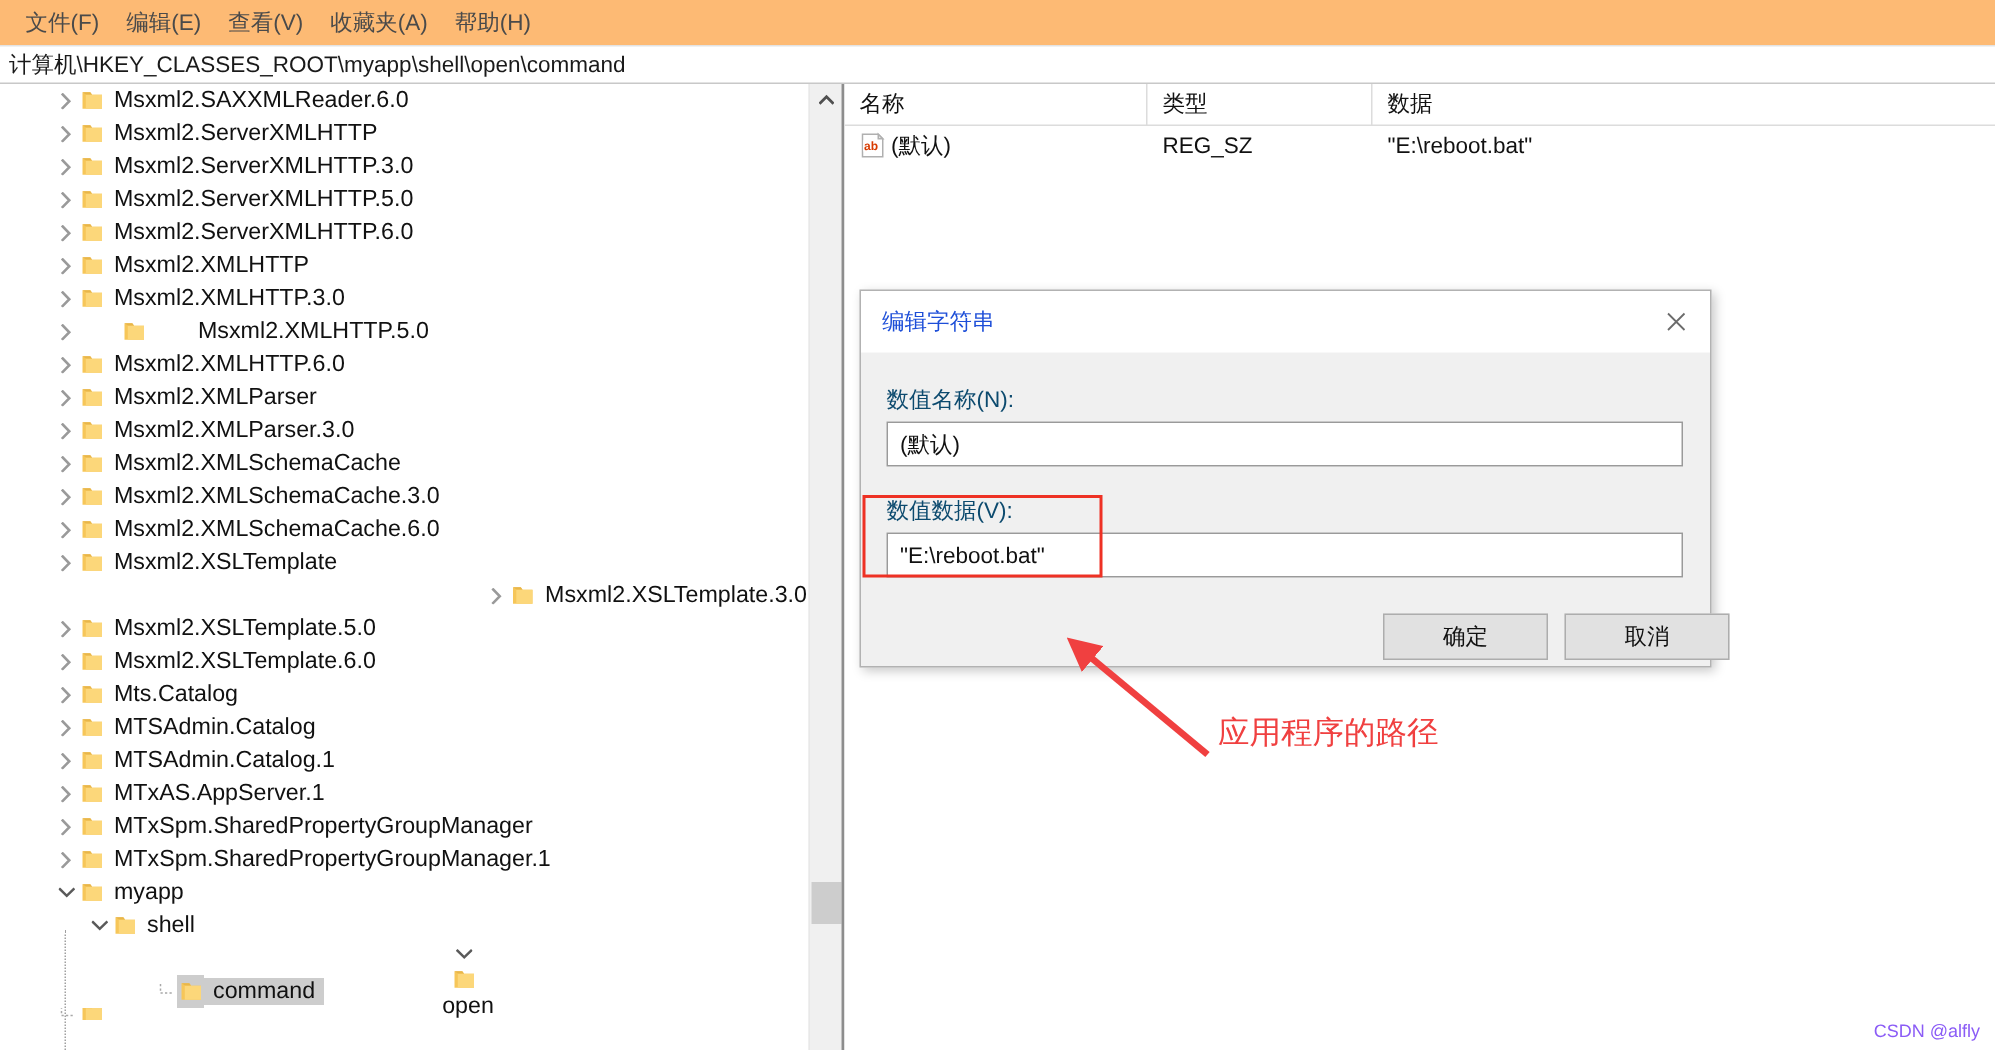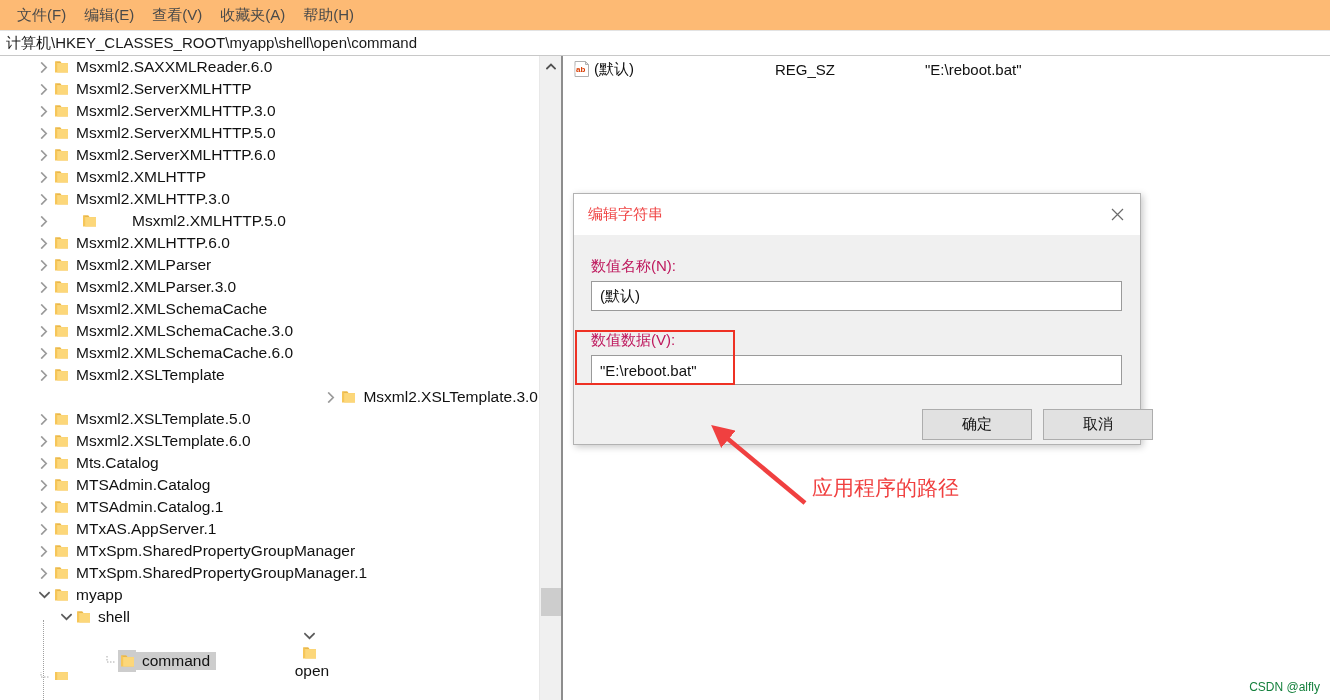--- a/index.html
+++ b/index.html
@@ -170,36 +170,36 @@
     border: 1px solid #b2b2b2;
     box-shadow: 2px 2px 7px rgba(0,0,0,0.22);
   }
   #dlg-title {
     position: absolute; left: 0; top: 0;
     width: 566px; height: 41px;
     background: #ffffff;
     display: flex; align-items: center;
   }
   #dlg-title .t {
-    font-size: 15px; color: #ef4444;
+    font-size: 15px; color: #1d4ed8;
     padding-left: 14px;
   }
   #dlg-close {
     position: absolute; right: 0; top: 0;
     width: 46px; height: 41px;
     display: flex; align-items: center; justify-content: center;
     cursor: default;
   }
   #dlg-body {
     position: absolute; left: 0; top: 41px;
     width: 566px; height: 209px;
   }
   .dlabel {
     position: absolute;
-    font-size: 15px; color: #be185d;
+    font-size: 15px; color: #0c4a6e;
     white-space: nowrap;
   }
   .dinput {
     position: absolute;
     background: #ffffff;
     border: 1px solid #9a9a9a;
     display: flex; align-items: center;
     font-size: 15px; color: #111111;
     padding-left: 8px;
     cursor: text;
@@ -231,21 +231,21 @@
     position: absolute;
     left: 812px; top: 474px;
     font-size: 21px;
     color: #f04040;
     white-space: nowrap;
   }
   #watermark {
     position: absolute;
     right: 10px; bottom: 6px;
     font-size: 12px;
-    color: #15803d;
+    color: #8b5cf6;
     white-space: nowrap;
   }
 </style>
 </head>
 <body>
 
 <div id="app">
 
   <div id="menubar">
     <div class="menu-item">文件(F)</div>
@@ -703,20 +703,25 @@
     <div class="sb-arrow up">
       <svg width="10" height="7" viewBox="0 0 10 7">
           <path d="M1 5.5 L5 1.5 L9 5.5" stroke="#505050" stroke-width="1.8" fill="none" stroke-linecap="square"></path>
         </svg>
     </div>
     <div class="sb-thumb"></div>
   </div>
   <div id="panel-split"></div>
 
   <div id="valuepanel">
+    <div id="vheader">
+      <div class="vcol c1">名称</div>
+      <div class="vcol c2">类型</div>
+      <div class="vcol c3">数据</div>
+    </div>
     <div class="vrow">
       <div class="vcell c1">
         <span class="ab-icon">
           <svg width="18" height="18" viewBox="0 0 18 18">
             <path d="M2 1.5 H12.5 L15.5 4.5 V16.5 H2 Z" fill="#ffffff" stroke="#b0b0b0" stroke-width="1"></path>
             <path d="M12.5 1.5 L12.5 4.5 L15.5 4.5 Z" fill="#e8e8e8" stroke="#b0b0b0" stroke-width="1"></path>
             <rect x="2.5" y="5.5" width="9.5" height="7.5" fill="#ffffff"></rect>
             <text x="3" y="12" font-family="Liberation Sans, sans-serif" font-size="8" font-weight="bold" fill="#d83b01">ab</text>
           </svg>
         </span>

